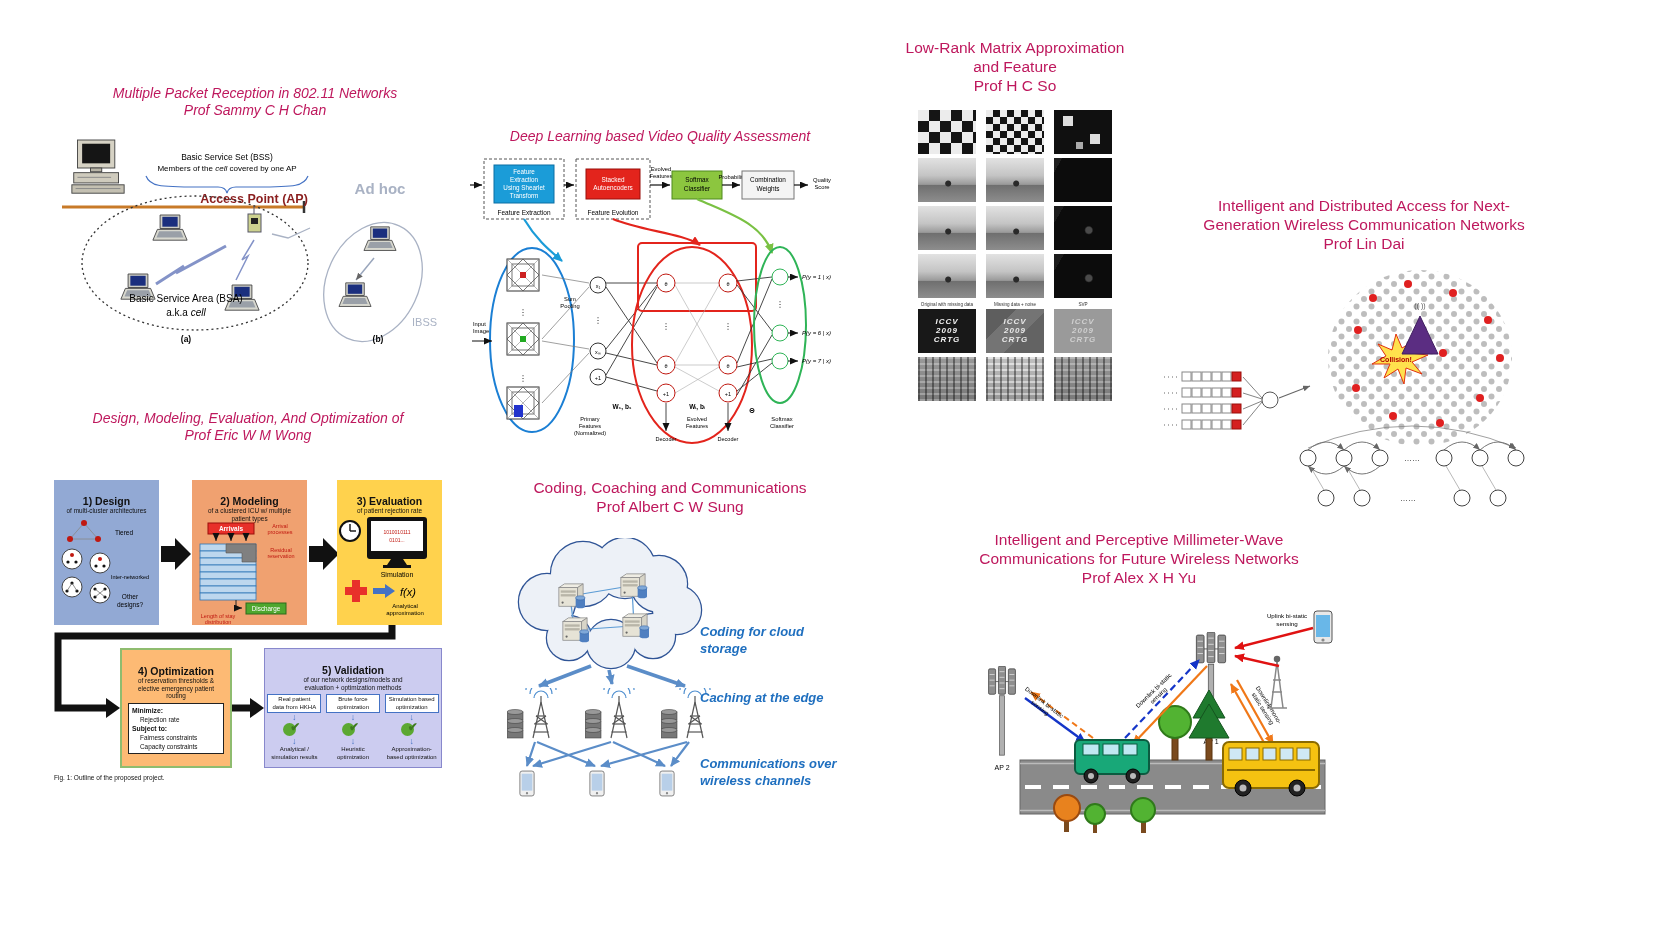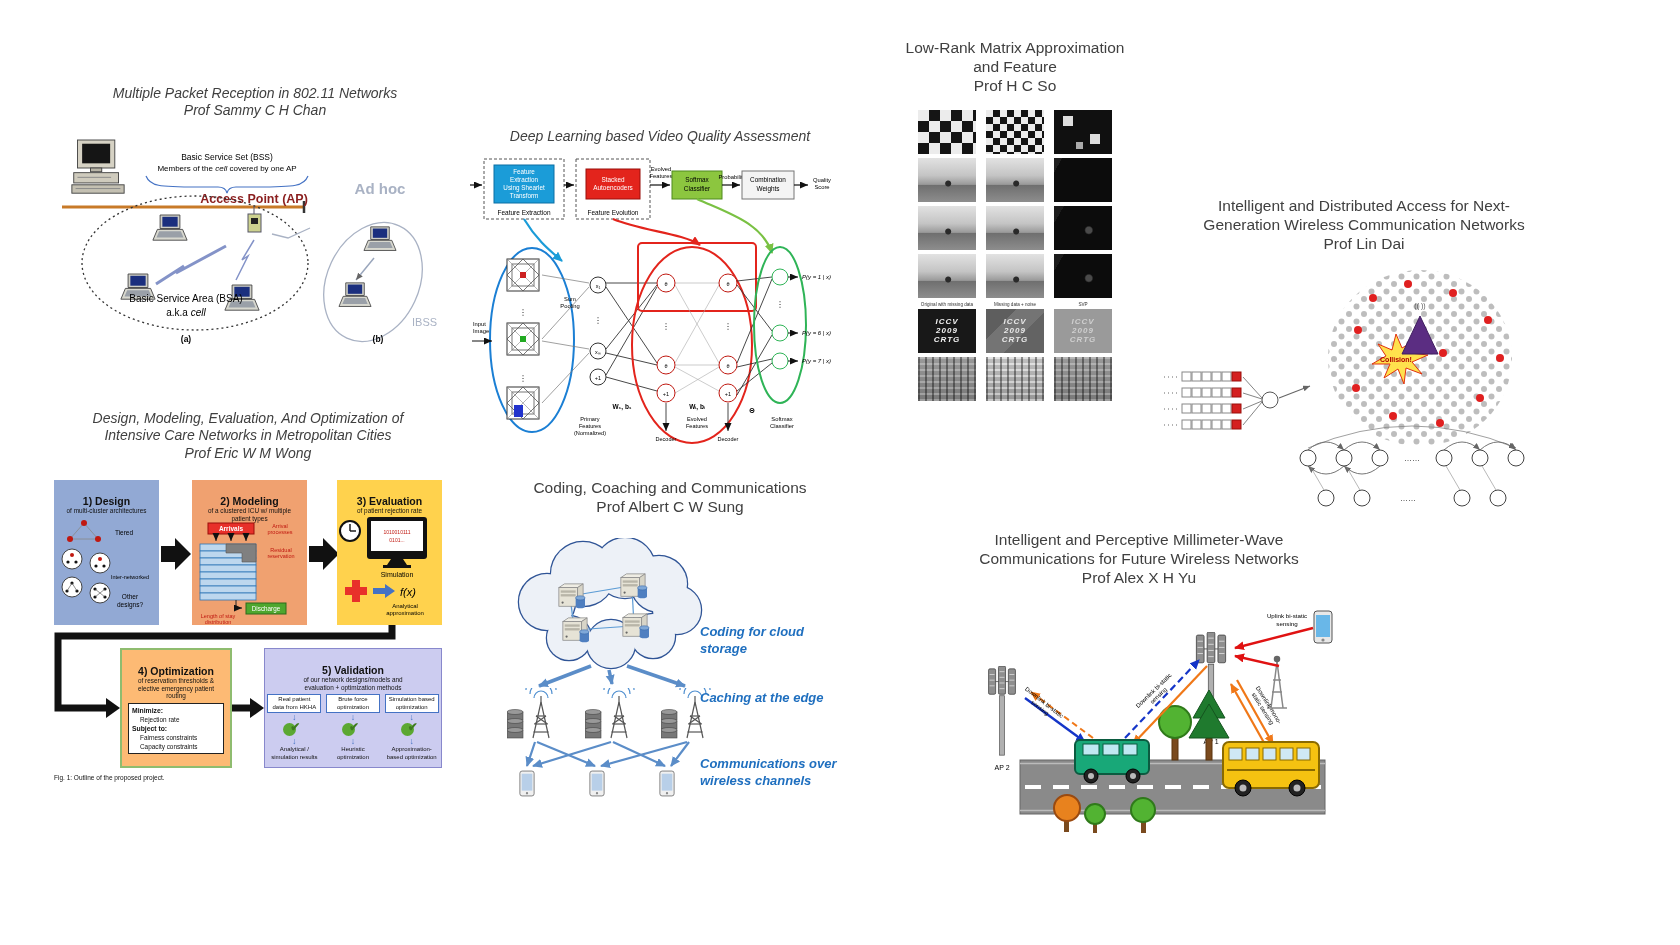--- a/index.html
+++ b/index.html
@@ -1,19 +1,19 @@
 <!DOCTYPE html>
 <html><head>
 <meta charset="utf-8">
 <style>
   html,body{margin:0;padding:0;background:#fff;}
   body{width:1680px;height:945px;position:relative;overflow:hidden;
        font-family:"Liberation Sans",sans-serif;color:#111;}
   .sec{position:absolute;}
-  .tt{color:#404040;text-align:center;line-height:1.24;}
+  .tt{color:#be185d;text-align:center;line-height:1.24;}
   .t16{font-size:14px;font-style:italic;}
   .t15{font-size:15.5px;}
   svg text{font-family:"Liberation Sans",sans-serif;}
   
   .wflow{position:absolute;left:0;top:66px;width:392px;height:314px;}
   .wb{position:absolute;box-sizing:border-box;}
   .wh{font-weight:bold;font-size:10.5px;text-align:center;margin-top:15px;}
   .ws{font-size:6.4px;text-align:center;line-height:1.2;}
   .b1{left:2px;top:4px;width:105px;height:145px;background:#92A9D4;}
   .b2{left:140px;top:4px;width:115px;height:145px;background:#F0A170;}
@@ -358,21 +358,20 @@
     <text x="332" y="124" font-size="6" font-style="italic">P(y = 1 | x)</text>
     <text x="332" y="180" font-size="6" font-style="italic">P(y = 6 | x)</text>
     <text x="332" y="208" font-size="6" font-style="italic">P(y = 7 | x)</text>
     <text x="312" y="266" font-size="5.8" text-anchor="middle">Softmax</text>
     <text x="312" y="273" font-size="5.8" text-anchor="middle">Classifier</text>
   </svg>
 </div>
 
 <div class="sec" style="left:52px;top:410px;width:392px;height:382px;">
   <div class="tt t16">Design, Modeling, Evaluation, And Optimization of</div>
-  <div class="tt t16">Intensive Care Networks in Metropolitan Cities</div>
   <div class="tt t16">Prof Eric W M Wong</div>
   <div class="wflow">
     <svg width="392" height="314" viewBox="0 0 392 314" style="position:absolute;left:0;top:0">
       <polygon points="109,70 123,70 123,62 139,78 123,94 123,86 109,86" fill="#111"></polygon>
       <polygon points="257,70 271,70 271,62 287,78 271,94 271,86 257,86" fill="#111"></polygon>
       <polyline points="340,149 340,160 6,160 6,232 54,232" fill="none" stroke="#111" stroke-width="7"></polyline>
       <polygon points="54,222 54,242 68,232" fill="#111"></polygon>
       <line x1="180" y1="232" x2="198" y2="232" stroke="#111" stroke-width="7"></line>
       <polygon points="198,222 198,242 212,232" fill="#111"></polygon>
     </svg>

